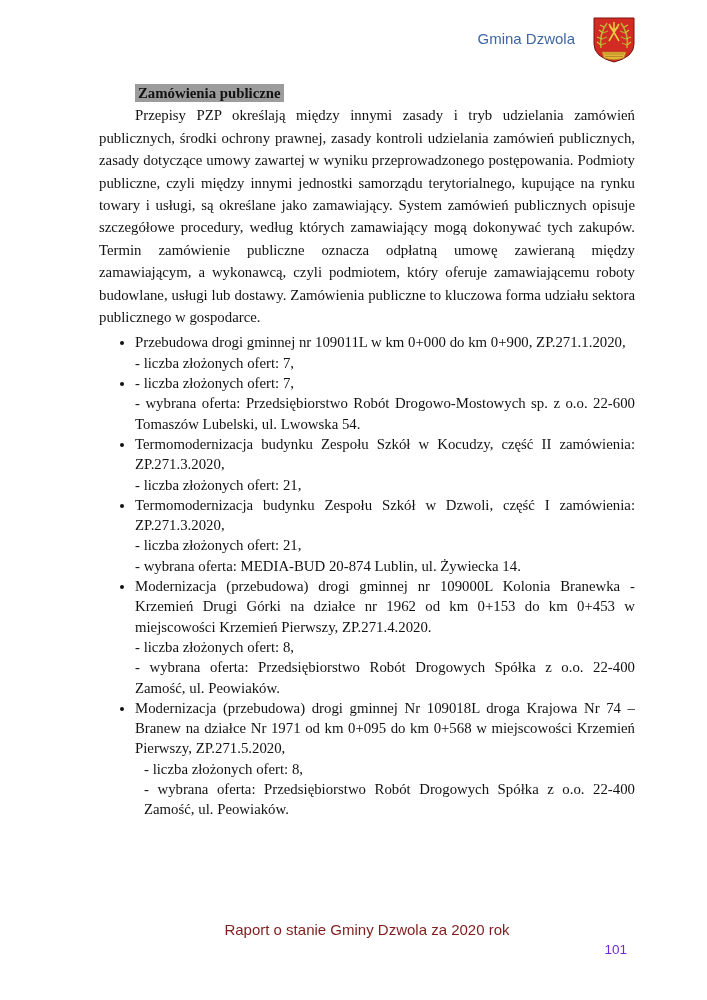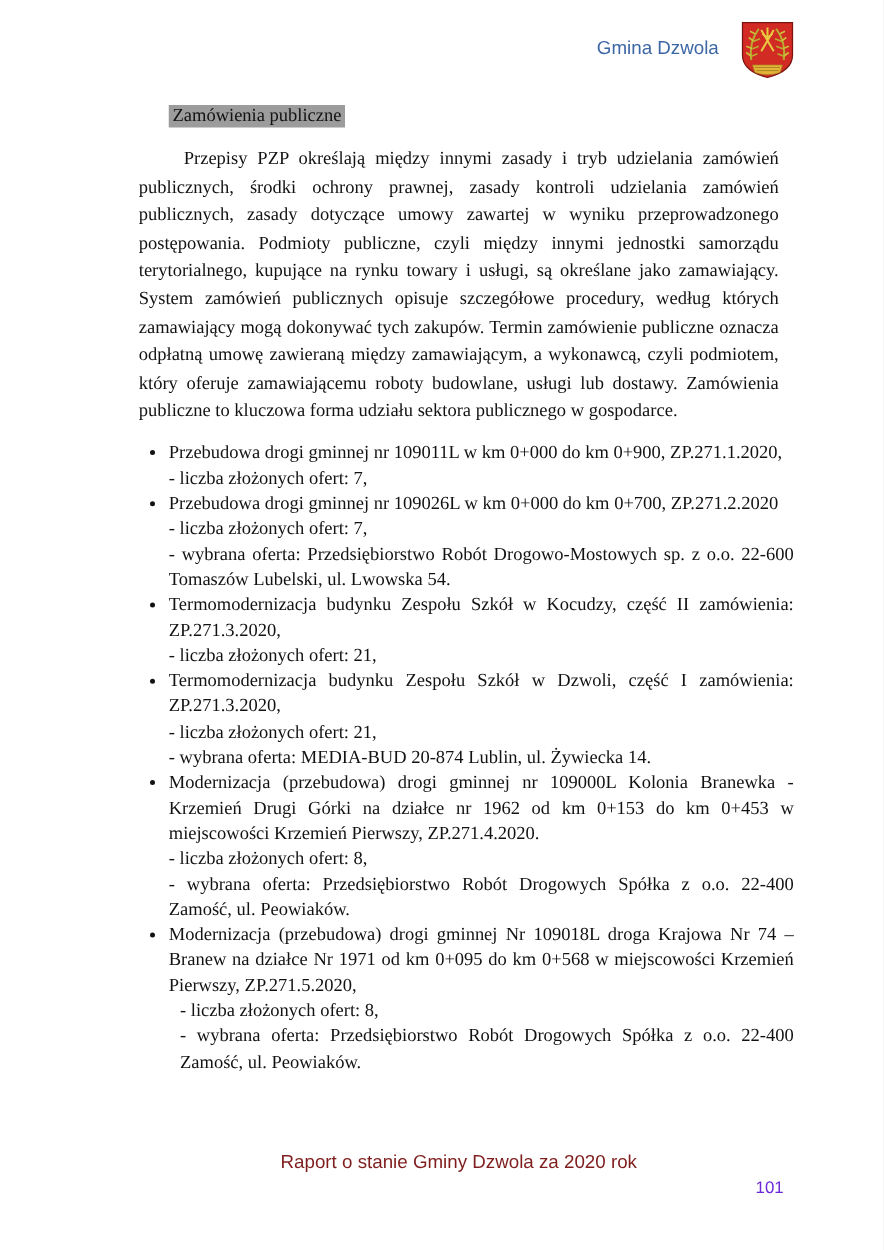--- a/index.html
+++ b/index.html
@@ -26,25 +26,25 @@
   .crest svg { width:46px; height:48px; display:block; }
 
   
   .content {
     position:absolute; left:99px; top:82px; width:536px;
   }
   .title-line {
     margin:0;
     text-indent:36px;
     font-size:14.8px; line-height:22.4px;
-    font-weight:normal;
+    font-weight:bold;
   }
   .title-highlight { background:#9c9c9c; padding:1px 3px; }
   p.body {
-    margin:12px;
+    margin:0;
     text-indent:36px;
     text-align:justify;
     font-size:14.8px;
     line-height:22.4px;
   }
   ul.bullets {
     margin:4px 0 0 0;
     padding-left:36px;
     font-size:14.8px;
     line-height:20.3px;
@@ -94,21 +94,20 @@
   <div class="content">
     <p class="title-line"><span class="title-highlight">Zamówienia publiczne</span></p>
     <p class="body">Przepisy PZP określają między innymi zasady i tryb udzielania zamówień publicznych, środki ochrony prawnej, zasady kontroli udzielania zamówień publicznych, zasady dotyczące umowy zawartej w wyniku przeprowadzonego postępowania. Podmioty publiczne, czyli między innymi jednostki samorządu terytorialnego, kupujące na rynku towary i usługi, są określane jako zamawiający. System zamówień publicznych opisuje szczegółowe procedury, według których zamawiający mogą dokonywać tych zakupów. Termin zamówienie publiczne oznacza odpłatną umowę zawieraną między zamawiającym, a wykonawcą, czyli podmiotem, który oferuje zamawiającemu roboty budowlane, usługi lub dostawy. Zamówienia publiczne to kluczowa forma udziału sektora publicznego w gospodarce.</p>
 
     <ul class="bullets">
       <li>
         <span>Przebudowa drogi gminnej nr 109011L w km 0+000 do km 0+900, ZP.271.1.2020,</span>
         <div class="b-sub">- liczba złożonych ofert: 7,</div>
       </li>
       <li>
-        <span>Przebudowa drogi gminnej nr 109026L w km 0+000 do km 0+700, ZP.271.2.2020</span>
         <div class="b-sub">- liczba złożonych ofert: 7,</div>
         <div class="b-sub">- wybrana oferta: Przedsiębiorstwo Robót Drogowo-Mostowych sp. z o.o. 22-600 Tomaszów Lubelski, ul. Lwowska 54.</div>
       </li>
       <li>
         <span>Termomodernizacja budynku Zespołu Szkół w Kocudzy, część II zamówienia: ZP.271.3.2020,</span>
         <div class="b-sub">- liczba złożonych ofert: 21,</div>
       </li>
       <li>
         <span>Termomodernizacja budynku Zespołu Szkół w Dzwoli, część I zamówienia: ZP.271.3.2020,</span>
         <div class="b-sub">- liczba złożonych ofert: 21,</div>

